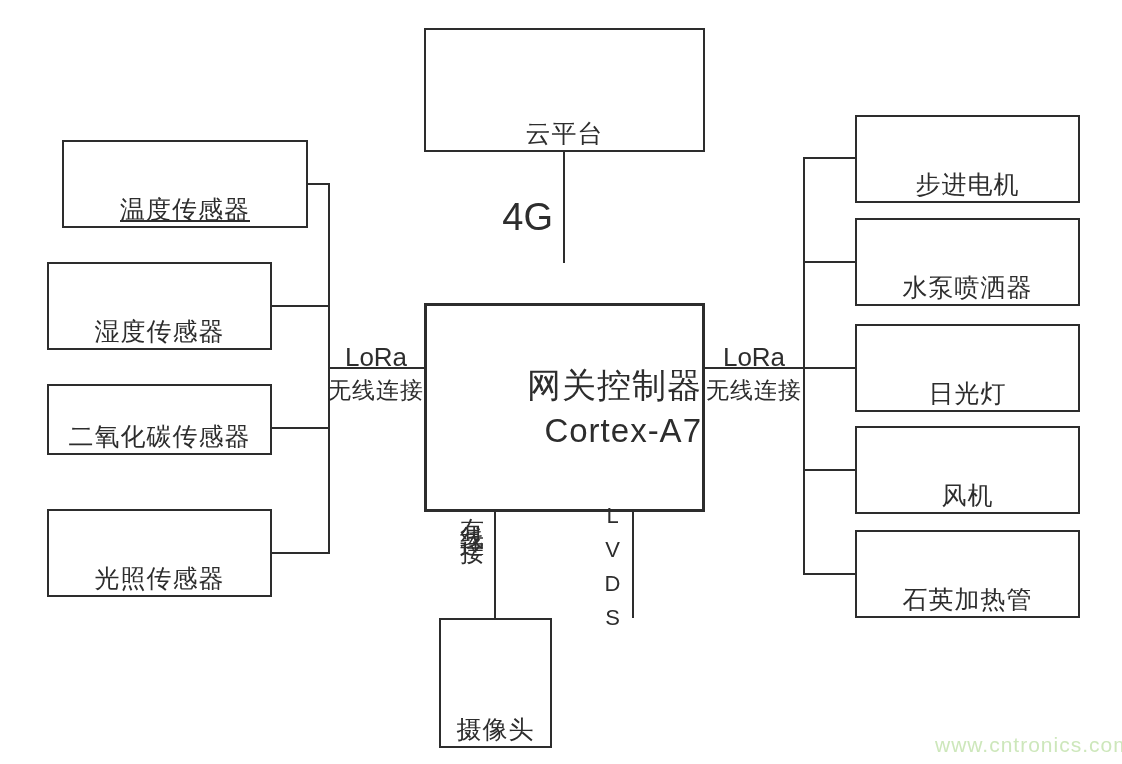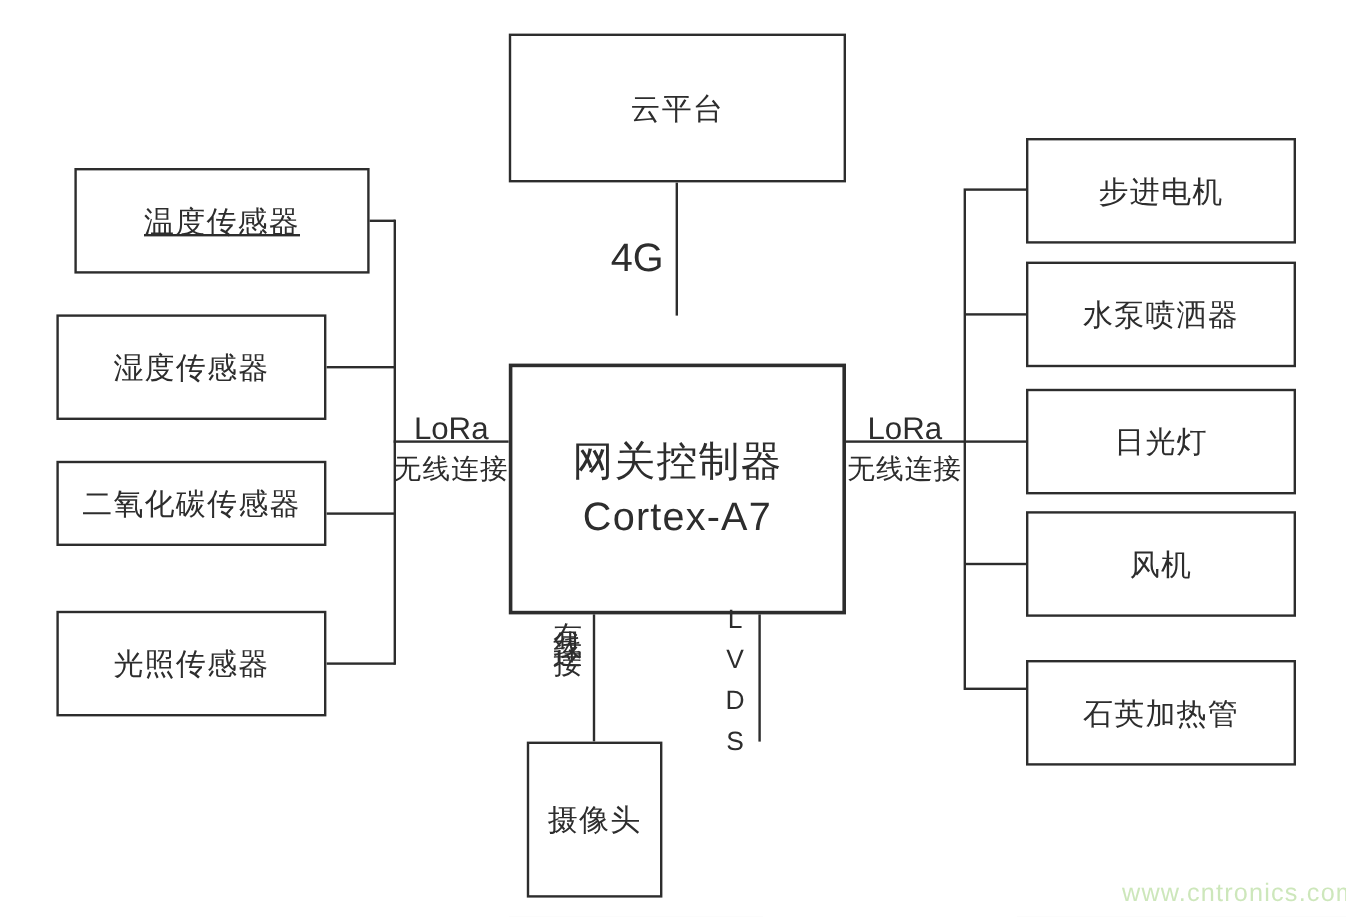--- a/index.html
+++ b/index.html
@@ -14,21 +14,21 @@
     background:var(--bg-color);
     font-family:"Liberation Sans","DejaVu Sans",sans-serif;
     color:var(--line-color);
     overflow:hidden;
   }
   .node{
     position:absolute;
     box-sizing:border-box;
     border:2px solid var(--line-color);
     background:var(--bg-color);
-    display:flex;align-items:center;justify-content:center;
+    display:flex;align-items:flex-end;justify-content:center;
     text-align:center;
     font-size:25px;
     letter-spacing:1px;
   }
   .node--gateway{
     border-width:3px;
     flex-direction:column;
     font-size:34px;
   }
   .node--gateway .gw-title{line-height:45px;}
@@ -45,42 +45,42 @@
   .lbl--right{text-align:right;}
   .lbl--vertical{
     writing-mode:vertical-lr;
     text-orientation:upright;
     letter-spacing:7px;
     font-size:24px;
     line-height:26px;
   }
   .lbl-lora{font-size:26px;margin-top:12px;}
   .lbl-wireless{font-size:23px;letter-spacing:1px;}
-  .lbl-4g{font-size:33px;}
+  .lbl-4g{font-size:38px;}
   .lbl-lvds{font-size:22px;letter-spacing:9px;}
   .watermark{
     position:absolute;
     left:935px;top:733px;
     font-size:21px;
     color:var(--watermark-color);
     letter-spacing:1px;
   }
 
   
   .pos-cloud{left:424px;top:28px;width:281px;height:124px;}
   .pos-gateway{left:424px;top:263px;width:281px;height:209px;margin-top:40px;}
   .pos-sensor-0{left:62px;top:140px;width:246px;height:88px;text-decoration:underline;}
   .pos-sensor-1{left:47px;top:262px;width:225px;height:88px;}
   .pos-sensor-2{left:47px;top:384px;width:225px;height:71px;}
   .pos-sensor-3{left:47px;top:509px;width:225px;height:88px;}
   .pos-actuator-0{left:855px;top:115px;width:225px;height:88px;}
   .pos-actuator-1{left:855px;top:218px;width:225px;height:88px;}
   .pos-actuator-2{left:855px;top:324px;width:225px;height:88px;}
   .pos-actuator-3{left:855px;top:426px;width:225px;height:88px;}
-  .pos-actuator-4{left:855px;top:530px;width:225px;height:88px;margin-top:20px;}
+  .pos-actuator-4{left:855px;top:530px;width:225px;height:88px;}
   .pos-camera{left:439px;top:618px;width:113px;height:130px;}
   .pos-touchscreen{left:578px;top:618px;width:112px;height:122px;}
 
   
   .pos-line-4g{left:563px;top:152px;width:2px;height:111px;}
   .pos-conn-s0{left:272px;top:183px;width:57px;height:2px;}
   .pos-conn-s1{left:272px;top:305px;width:57px;height:2px;}
   .pos-conn-s2{left:272px;top:427px;width:57px;height:2px;}
   .pos-conn-s3{left:272px;top:552px;width:57px;height:2px;}
   .pos-bus-left{left:328px;top:183px;width:2px;height:371px;}

